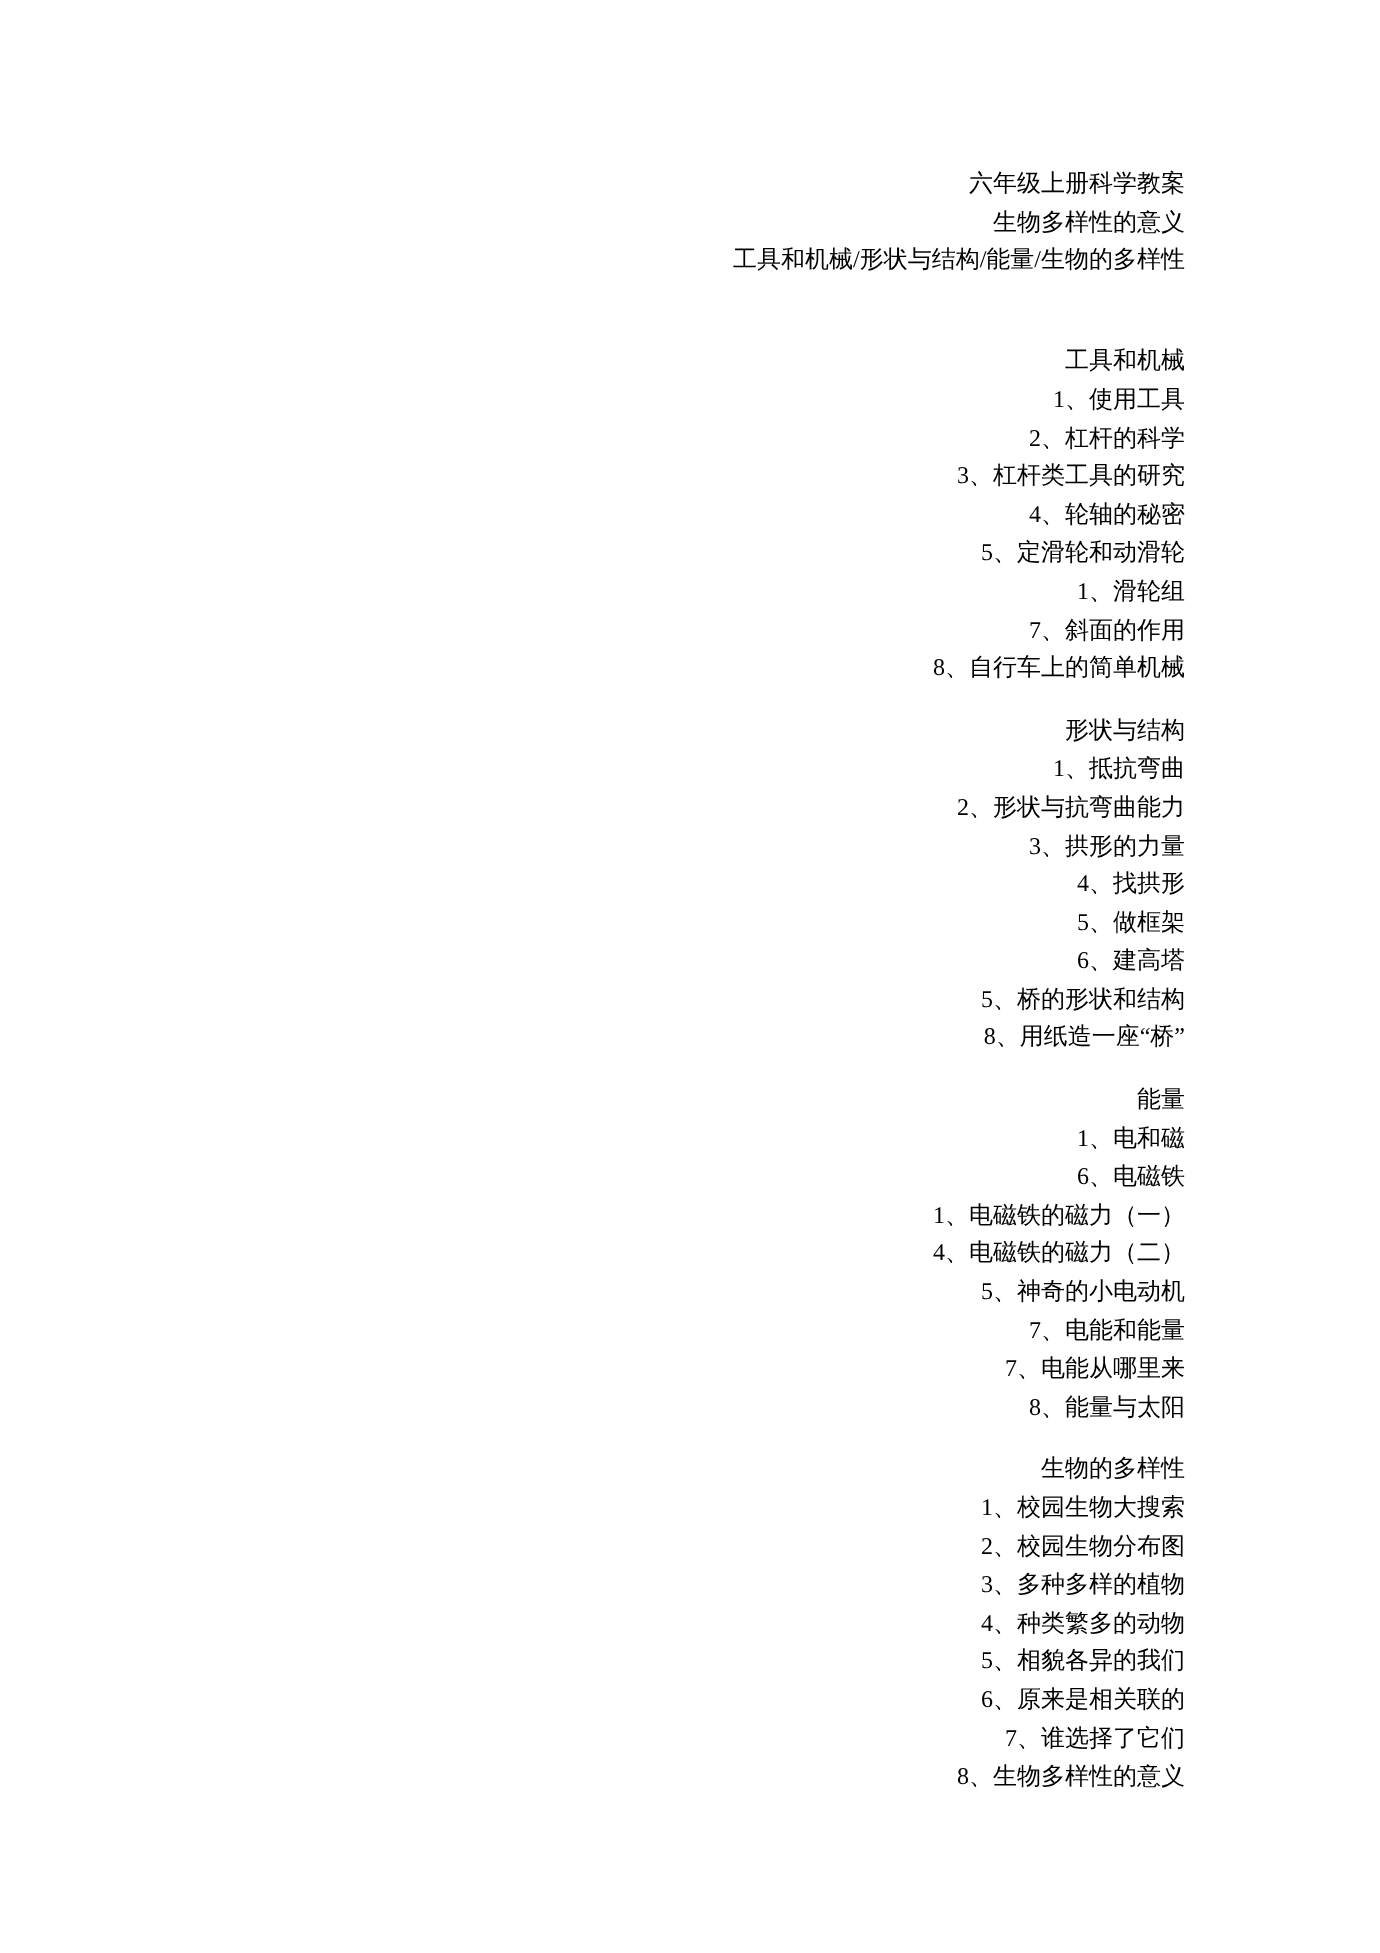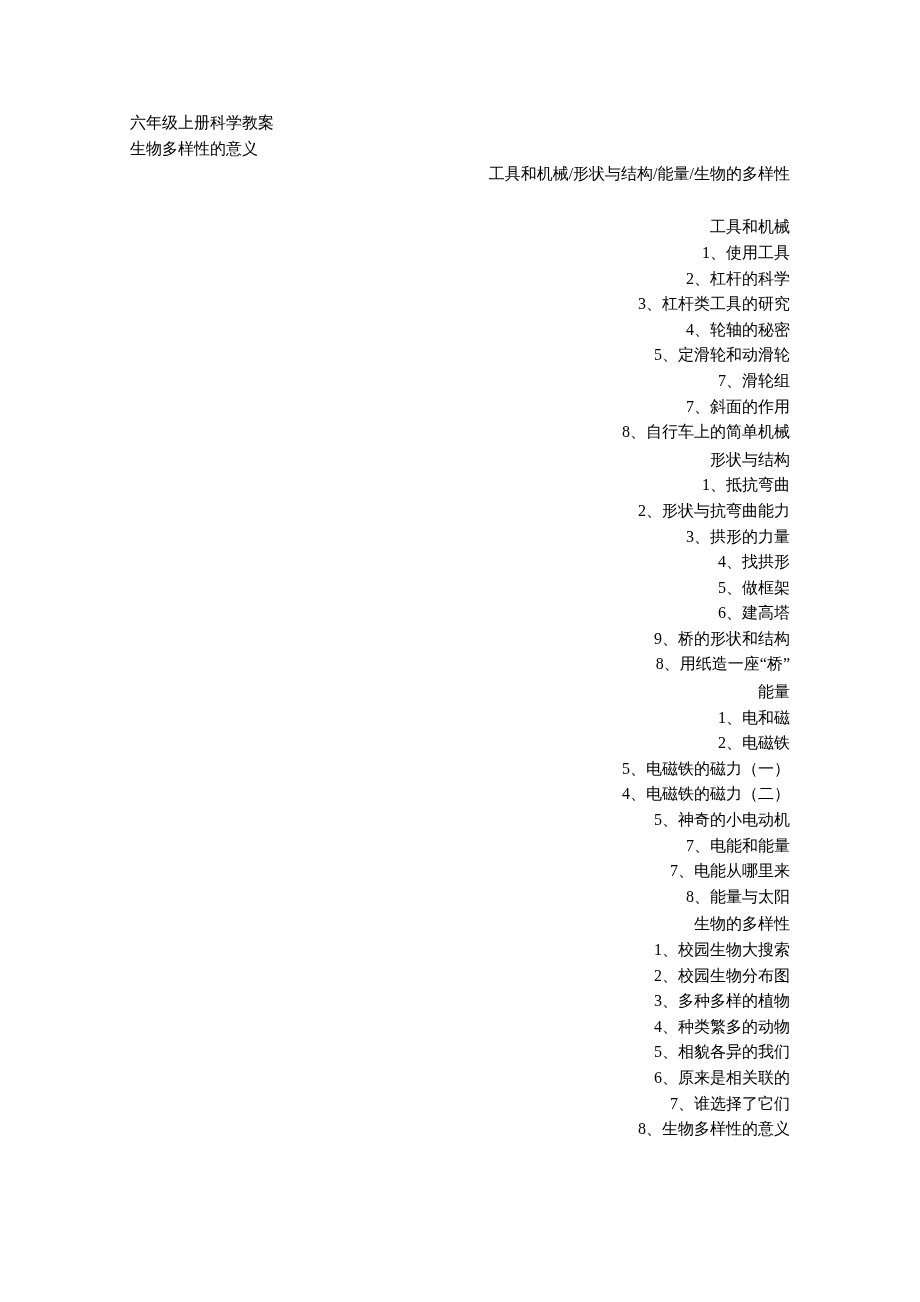--- a/index.html
+++ b/index.html
@@ -12,64 +12,64 @@
       width: 920px;
       min-height: 1302px;
       background: #ffffff;
       font-family: "SimSun", "宋体", serif;
       font-size: 16px;
       color: #000000;
       padding: 110px 130px 0 130px;
       line-height: 1.6;
     }
     .title-center {
-      text-align: left;
+      text-align: right;
     }
     .line {
       white-space: pre;
     }
     .section-title {
-      margin-top: 2px;
+      margin-top: 16px;
     }
     .blank-line {
       height: 1.6em;
     }
   </style>
 </head>
 <body>
 
 <div class="title-center line">六年级上册科学教案</div>
 <div class="title-center line">生物多样性的意义</div>
 <div class="line">工具和机械/形状与结构/能量/生物的多样性</div>
 <div class="blank-line"></div>
 
 <div class="line section-title">工具和机械</div>
 <div class="line">1、使用工具</div>
 <div class="line">2、杠杆的科学</div>
 <div class="line">3、杠杆类工具的研究</div>
 <div class="line">4、轮轴的秘密</div>
 <div class="line">5、定滑轮和动滑轮</div>
-<div class="line">7、滑轮组</div>
+<div class="line">1、滑轮组</div>
 <div class="line">7、斜面的作用</div>
 <div class="line">8、自行车上的简单机械</div>
 
 <div class="line section-title">形状与结构</div>
 <div class="line">1、抵抗弯曲</div>
 <div class="line">2、形状与抗弯曲能力</div>
 <div class="line">3、拱形的力量</div>
 <div class="line">4、找拱形</div>
 <div class="line">5、做框架</div>
 <div class="line">6、建高塔</div>
-<div class="line">9、桥的形状和结构</div>
+<div class="line">5、桥的形状和结构</div>
 <div class="line">8、用纸造一座“桥”</div>
 
 <div class="line section-title">能量</div>
 <div class="line">1、电和磁</div>
-<div class="line">2、电磁铁</div>
-<div class="line">5、电磁铁的磁力（一）</div>
+<div class="line">6、电磁铁</div>
+<div class="line">1、电磁铁的磁力（一）</div>
 <div class="line">4、电磁铁的磁力（二）</div>
 <div class="line">5、神奇的小电动机</div>
 <div class="line">7、电能和能量</div>
 <div class="line">7、电能从哪里来</div>
 <div class="line">8、能量与太阳</div>
 
 <div class="line section-title">生物的多样性</div>
 <div class="line">1、校园生物大搜索</div>
 <div class="line">2、校园生物分布图</div>
 <div class="line">3、多种多样的植物</div>

